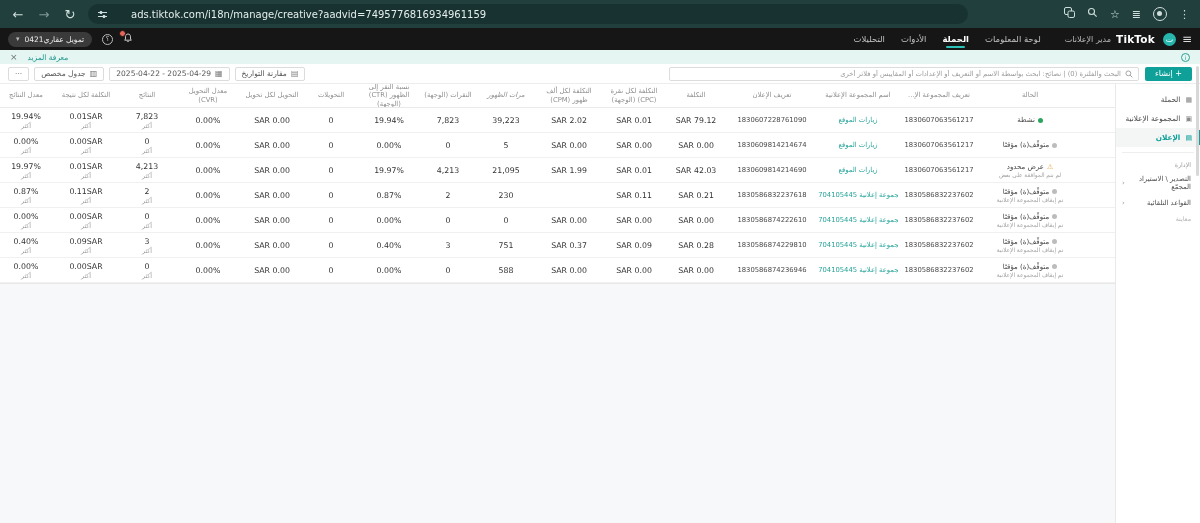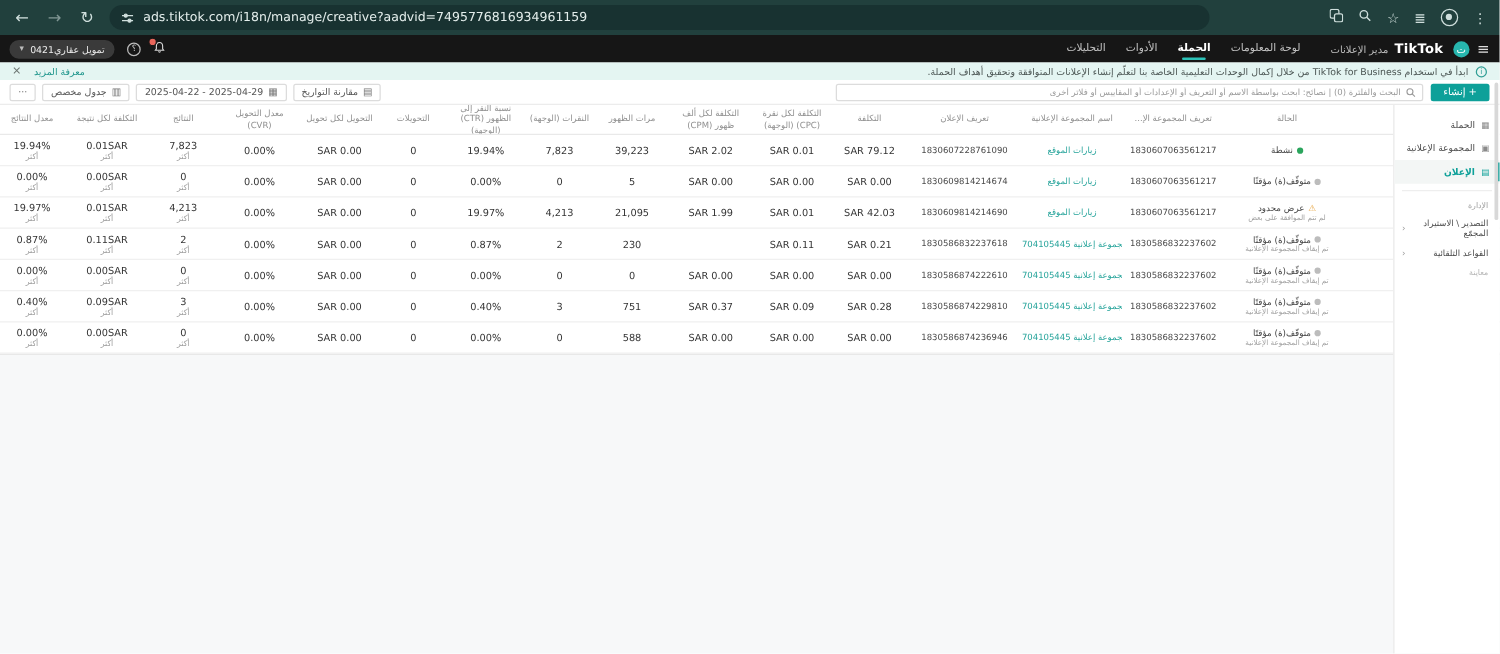--- a/index.html
+++ b/index.html
@@ -3,21 +3,21 @@
 <meta charset="utf-8">
 <style>
   * { margin:0; padding:0; box-sizing:border-box; }
   body { font-family:"DejaVu Sans", sans-serif; }
   .stage { position:relative; width:1200px; height:523px; overflow:hidden; background:#f7f8f9; direction:rtl; }
 
   
   .chrome { position:absolute; top:0; left:0; width:1200px; height:28px; background:#21403d; direction:ltr; display:flex; align-items:center; padding:0 10px; gap:10px; color:#dce8e6; }
   .chrome .navbtn { font-size:13px; color:#cfdedc; width:16px; text-align:center; cursor:pointer; }
   .chrome .navbtn.dim { opacity:.55; }
-  .urlbar { flex:1; max-width:880px; height:20px; background:#183231; border-radius:10px; display:flex; align-items:center; padding:0 10px; gap:8px; }
+  .urlbar { flex:1; max-width:880px; height:20px; background:#183231; border-radius:10px; display:flex; align-items:center; padding:0 10px; gap:24px; }
   .urlbar .tuneicon svg { display:block; }
   .urlbar .url { font-size:10px; color:#e4eeec; white-space:nowrap; overflow:hidden; }
   .chrome-right { display:flex; align-items:center; gap:12px; margin-left:auto; }
   .chrome-right .cicon { font-size:11px; color:#cfdedc; }
   .avatar-chrome { width:14px; height:14px; border:1.4px solid #cfdedc; border-radius:50%; position:relative; }
   .avatar-chrome::after { content:""; position:absolute; left:3px; top:3px; width:5px; height:5px; border-radius:50%; background:#cfdedc; }
 
   
   .topnav { position:absolute; top:28px; left:0; width:1200px; height:22px; background:#161616; display:flex; align-items:center; padding:0 8px; color:#cccccc; }
   .hamburger { font-size:12px; color:#ddd; margin-left:6px; }
@@ -159,21 +159,20 @@
       <span class="help-circ">؟</span>
       <span class="acct-pill">
         <span>تمويل عقاري0421</span>
         <span class="caret">▾</span>
       </span>
     </div>
   </div>
 
   <div class="banner">
     <span class="info">i</span>
-    <span class="txt">ابدأ في استخدام TikTok for Business من خلال إكمال الوحدات التعليمية الخاصة بنا لتعلّم إنشاء الإعلانات المتوافقة وتحقيق أهداف الحملة.</span>
     <span class="bspacer"></span>
     <span class="learn">معرفة المزيد</span>
     <span class="bclose">×</span>
   </div>
 
   <div class="toolbar">
     <span class="btn-create">+ إنشاء</span>
     <div class="searchbox">
       <svg width="8" height="8" viewBox="0 0 10 10">
           <circle cx="4.2" cy="4.2" r="3" fill="none" stroke="#9a9a9a" stroke-width="1.1"></circle>
@@ -204,21 +203,21 @@
     <div class="tablewrap">
       <div class="trow thead">
           <div class="cell" style="width: 120px;"></div>
           <div class="cell" style="width: 100px;">الحالة</div>
           <div class="cell" style="width: 82px;">تعريف المجموعة الإ...</div>
           <div class="cell" style="width: 80px;">اسم المجموعة الإعلانية</div>
           <div class="cell" style="width: 92px;">تعريف الإعلان</div>
           <div class="cell" style="width: 60px;">التكلفة</div>
           <div class="cell" style="width: 64px;">التكلفة لكل نقرة (CPC) (الوجهة)</div>
           <div class="cell" style="width: 66px;">التكلفة لكل ألف ظهور (CPM)</div>
-          <div class="cell" style="width: 60px;">مرات الظهور</div>
+          <div class="cell" style="width: 60px; font-style: italic;">مرات الظهور</div>
           <div class="cell" style="width: 56px;">النقرات (الوجهة)</div>
           <div class="cell" style="width: 62px;">نسبة النقر إلى الظهور (CTR) (الوجهة)</div>
           <div class="cell" style="width: 54px;">التحويلات</div>
           <div class="cell" style="width: 64px;">التحويل لكل تحويل</div>
           <div class="cell" style="width: 64px;">معدل التحويل (CVR)</div>
           <div class="cell" style="width: 58px;">النتائج</div>
           <div class="cell" style="width: 64px;">التكلفة لكل نتيجة</div>
           <div class="cell" style="width: 56px;">معدل النتائج</div>
         </div>
       <div id="tbody">

